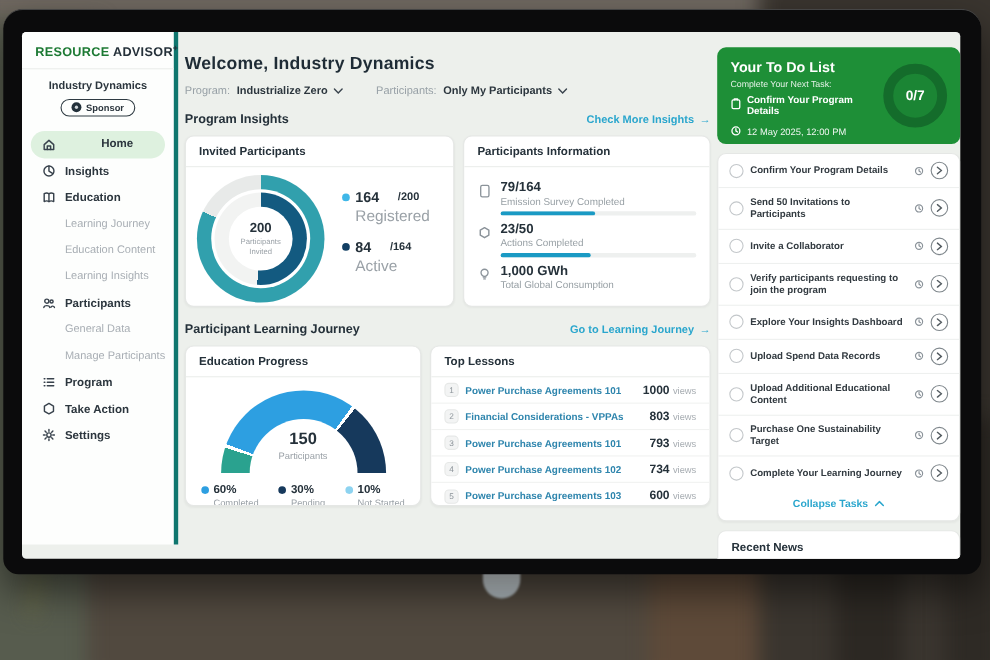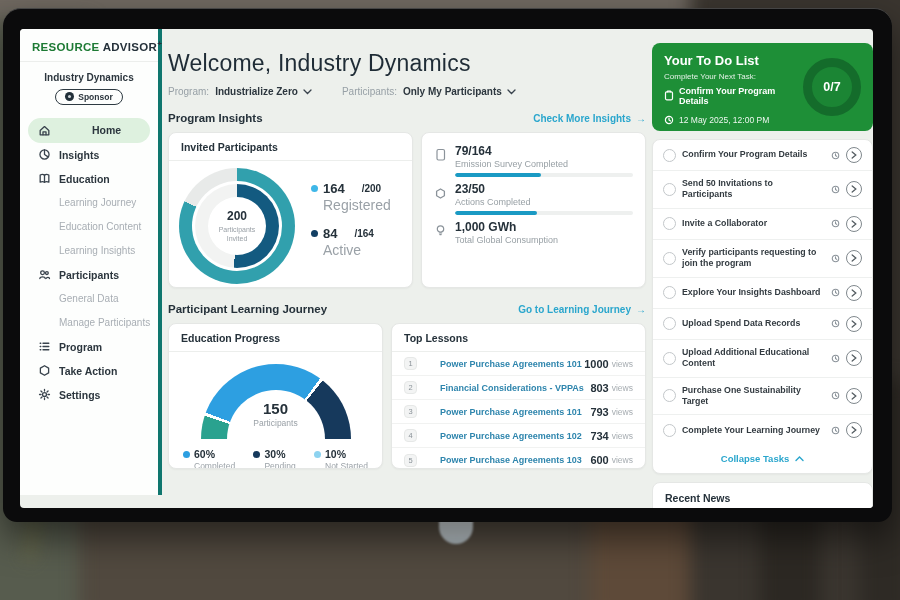--- a/index.html
+++ b/index.html
@@ -45,21 +45,21 @@
   .nav-item .ic { width:13px; height:13px; margin-right:8px; flex:0 0 13px; display:flex; align-items:center; }
   .nav-item.active { background:#def1df; border-radius:14px; margin:0 8px 0 8px; padding-left:10px; height:25px;gap:33px; }
   .nav-sub { display:flex; align-items:center; height:24px; padding-left:39px;
     font-size:10px; font-weight:500; color:#a8aeb4; cursor:pointer; }
   svg.icon { stroke:#39434d; fill:none; stroke-width:1.2; stroke-linecap:round; stroke-linejoin:round; }
   svg.gicon { stroke:#ffffff; fill:none; stroke-width:1.2; stroke-linecap:round; stroke-linejoin:round; }
   svg.grayicon { stroke:#8b939a; fill:none; stroke-width:1.2; stroke-linecap:round; stroke-linejoin:round; }
 
   
   .main { position:absolute; left:148px; top:0; width:478px; }
-  h1.welcome { margin-top:21px; font-size:23px; font-weight:400; color:#1f2c36; letter-spacing:.2px; }
+  h1.welcome { margin-top:21px; font-size:16px; font-weight:700; color:#1f2c36; letter-spacing:.2px; }
   .filters { display:flex; align-items:center; margin-top:9px; font-size:10px; }
   .flabel { color:#97a0a6; } .fvalue { margin-left:6px; font-weight:700; color:#2c363e; }
   .fchev { margin-left:5px; display:flex; }
   .fgap { width:30px; }
   .section-row { display:flex; align-items:center; justify-content:space-between; margin-top:15px; }
   .section-h { font-size:11.5px; font-weight:700; color:#25313a; }
   .section-link { font-size:10px; font-weight:700; color:#2aa6cd; cursor:pointer; display:flex; align-items:center; gap:5px; }
   .cards-row { display:flex; gap:8px; margin-top:8px; }
   .card { background:#fff; border:1px solid #e5e7e5; border-radius:8px; box-shadow:0 1px 2px rgba(0,0,0,.04); overflow:hidden; }
   .card-title { padding:8px 12px 7px; font-size:10.5px; font-weight:700; color:#25313a; border-bottom:1px solid #eceeec; }
@@ -108,21 +108,21 @@
   .edu-li .pct { font-size:10.5px; font-weight:700; color:#25313a; }
   .edu-li .lab { font-size:8.5px; color:#9aa1a7; margin-left:11px; margin-top:1px; }
   .dot-blue { background:#2d9fe1; } .dot-dknavy { background:#16395c; } .dot-sky { background:#8dd3f0; }
 
   
   .card-lessons { flex:1; height:146px; }
   .lesson-row { display:flex; align-items:center; padding:4px 12px; border-bottom:1px solid #f1f2f1; height:24px; }
   .lesson-row:last-child { border-bottom:none; }
   .rank { width:13px; height:13px; border-radius:4px; background:#f3f4f4; border:1px solid #e6e8e7;
     font-size:7.5px; color:#8a9298; display:flex; align-items:center; justify-content:center; flex:0 0 13px; }
-  .lesson-link { flex:1; margin-left:23px; font-size:9px; font-weight:600; color:#2e85ad; cursor:pointer;
+  .lesson-link { flex:1; margin-left:6px; font-size:9px; font-weight:600; color:#2e85ad; cursor:pointer;
     white-space:nowrap; overflow:hidden; text-overflow:ellipsis; }
   .views-num { font-size:11px; font-weight:700; color:#25313a;text-align:center; }
   .views-suffix { font-size:8.5px; color:#a6acb1; margin-left:3px; }
 
   
   .rightcol { position:absolute; left:632px; top:0; width:221px; }
   .green-card { margin-top:14px; height:88px; border-radius:8px; background:#1e8f37;
     padding:10px 12px; display:flex; color:#fff; }
   .gc-left { flex:1; }
   .gc-title { font-size:13px; font-weight:700; }
@@ -318,20 +318,21 @@
                     <span class="leg-big">84</span>
                       <span class="leg-small">/164</span>
                   </div>
                   <div class="leg-sub">Active</div>
                 </div>
               </div>
             </div>
           </div>
 
           <div class="card card-info">
+            <div class="card-title">Participants Information</div>
             <div class="info-body">
               <div class="info-row">
                 <span class="info-ic"><svg class="grayicon" width="13" height="14" viewBox="0 0 13 14">
                       <rect x="3" y="1.5" width="7.5" height="10.5" rx="1.5"></rect>
                     </svg></span>
                 <div class="info-block">
                   <div class="info-val">79/164</div>
                   <div class="info-lab">Emission Survey Completed</div>
                   <div class="pbar">
                       <div class="pbar-fill" style="width: 48.1707%; background: rgb(26, 154, 196);"></div>

